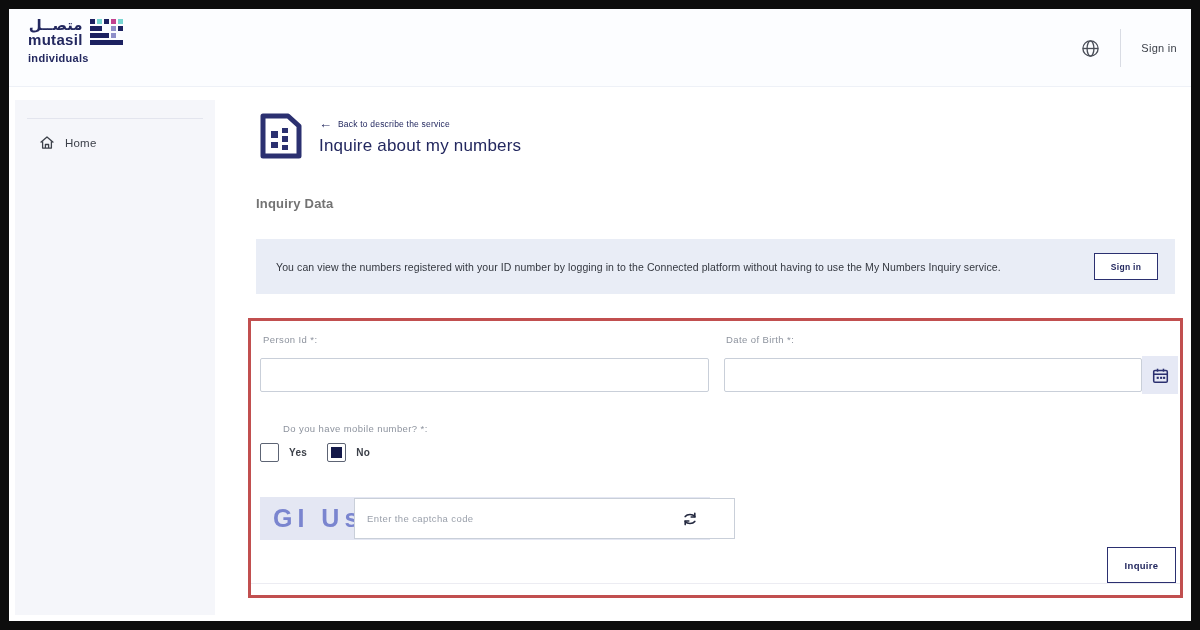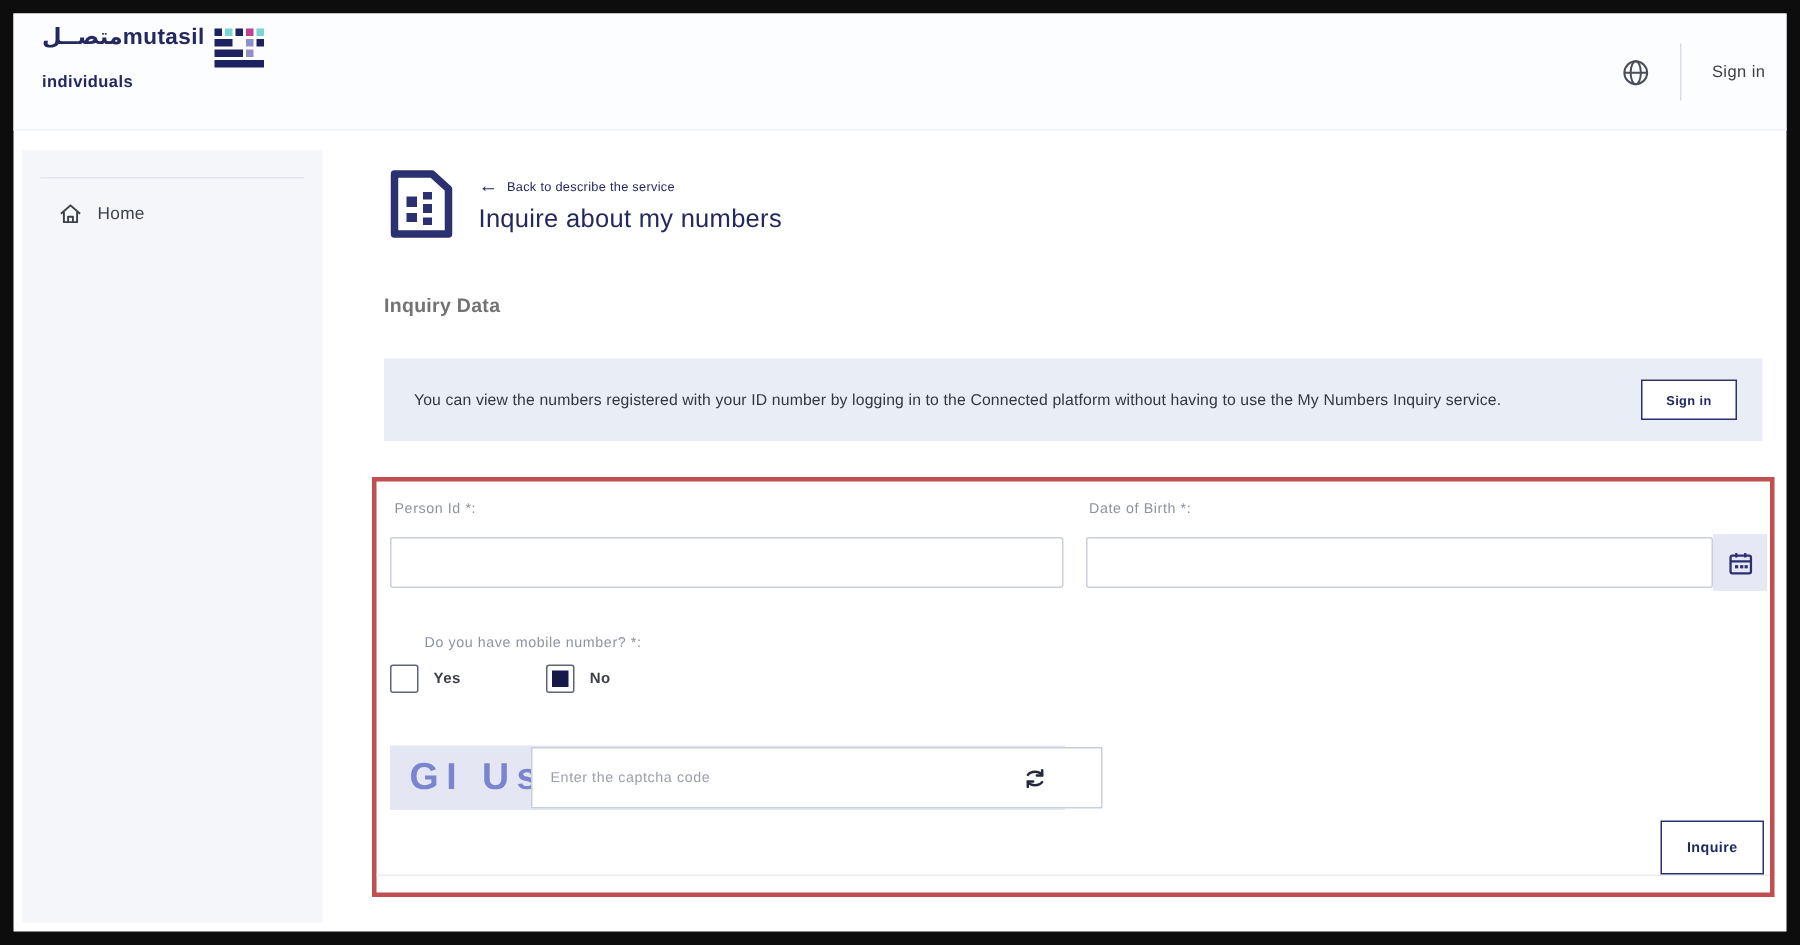--- a/index.html
+++ b/index.html
@@ -6,21 +6,21 @@
   html,body { width:1200px; height:630px; overflow:hidden; background:#fff;
     font-family:"Liberation Sans", "DejaVu Sans", sans-serif; }
   .frame { position:absolute; inset:0; width:1200px; height:630px;
     border:9px solid #0d0d0d; background:#fff; }
 
   
   .header { position:absolute; left:0; top:0; width:100%; height:78px;
     background:#fcfdff; border-bottom:1px solid #eef1f7; }
   .logo { position:absolute; left:19px; top:8px; }
   .logo-row { display:flex; align-items:flex-start; gap:7px; }
-  .logo-texts { display:flex; align-items:flex-start; }
+  .logo-texts { display:flex; flex-direction:column; align-items:flex-end; }
   .logo-ar { color:#23285f; font-size:15px; font-weight:bold; line-height:15px; }
   .logo-en { color:#23285f; font-size:15px; font-weight:bold; line-height:16px; letter-spacing:.3px; }
   .logo-sub { color:#23285f; font-size:11px; font-weight:bold; margin-top:4px; letter-spacing:.3px; }
   .mark { display:grid; grid-template-columns:repeat(5,5px); grid-auto-rows:5px; gap:2px; margin-top:2px; }
   .mark div { background:#1c2160; }
   .mark .teal { background:#79d6d2; }
   .mark .pink { background:#c2418f; }
   .mark .lav  { background:#8f8fc9; }
   .mark .s2 { grid-column:span 2; }
   .mark .s3 { grid-column:span 3; }
@@ -65,21 +65,21 @@
   .fld-label { position:absolute; font-size:9.5px; color:#8d939e; letter-spacing:.4px; }
   .txt-input { position:absolute; background:#fff; border:1px solid #c9cfd9; border-radius:2px;
     font-size:11px; color:#333; padding:0 10px; outline:none; }
   .lbl-person { left:12px; top:13px; }
   .inp-person { left:9px; top:37px; width:449px; height:34px; }
   .lbl-dob { left:475px; top:13px; }
   .inp-dob { left:473px; top:37px; width:418px; height:34px; }
   .cal-btn { position:absolute; left:891px; top:35px; width:36px; height:38px;
     background:#e6e9f5; display:flex; align-items:center; justify-content:center; cursor:pointer; }
   .lbl-q { left:12px; top:102px;padding-left:20px; }
-  .chk-row { position:absolute; left:9px; top:122px; display:flex; align-items:center; gap:57px; }
+  .chk-row { position:absolute; left:9px; top:122px; display:flex; align-items:center; gap:20px; }
   .chk-group { display:flex; align-items:center; gap:10px; cursor:pointer; }
   .checkbox { width:19px; height:19px; border:1.5px solid #5d6474; border-radius:2px;
     background:#fff; display:flex; align-items:center; justify-content:center; }
   .checkbox .inner { width:11px; height:11px; background:#141949; display:none; }
   .checkbox.checked .inner { display:block; }
   .chk-lbl { font-size:10px; font-weight:bold; color:#3c4049; letter-spacing:.3px; }
 
   .captcha-strip { position:absolute; left:9px; top:176px; width:450px; height:43px;
     background:#e4e7f3; }
   .captcha-text { position:absolute; left:13px; top:0; height:100%; display:flex; align-items:center;

